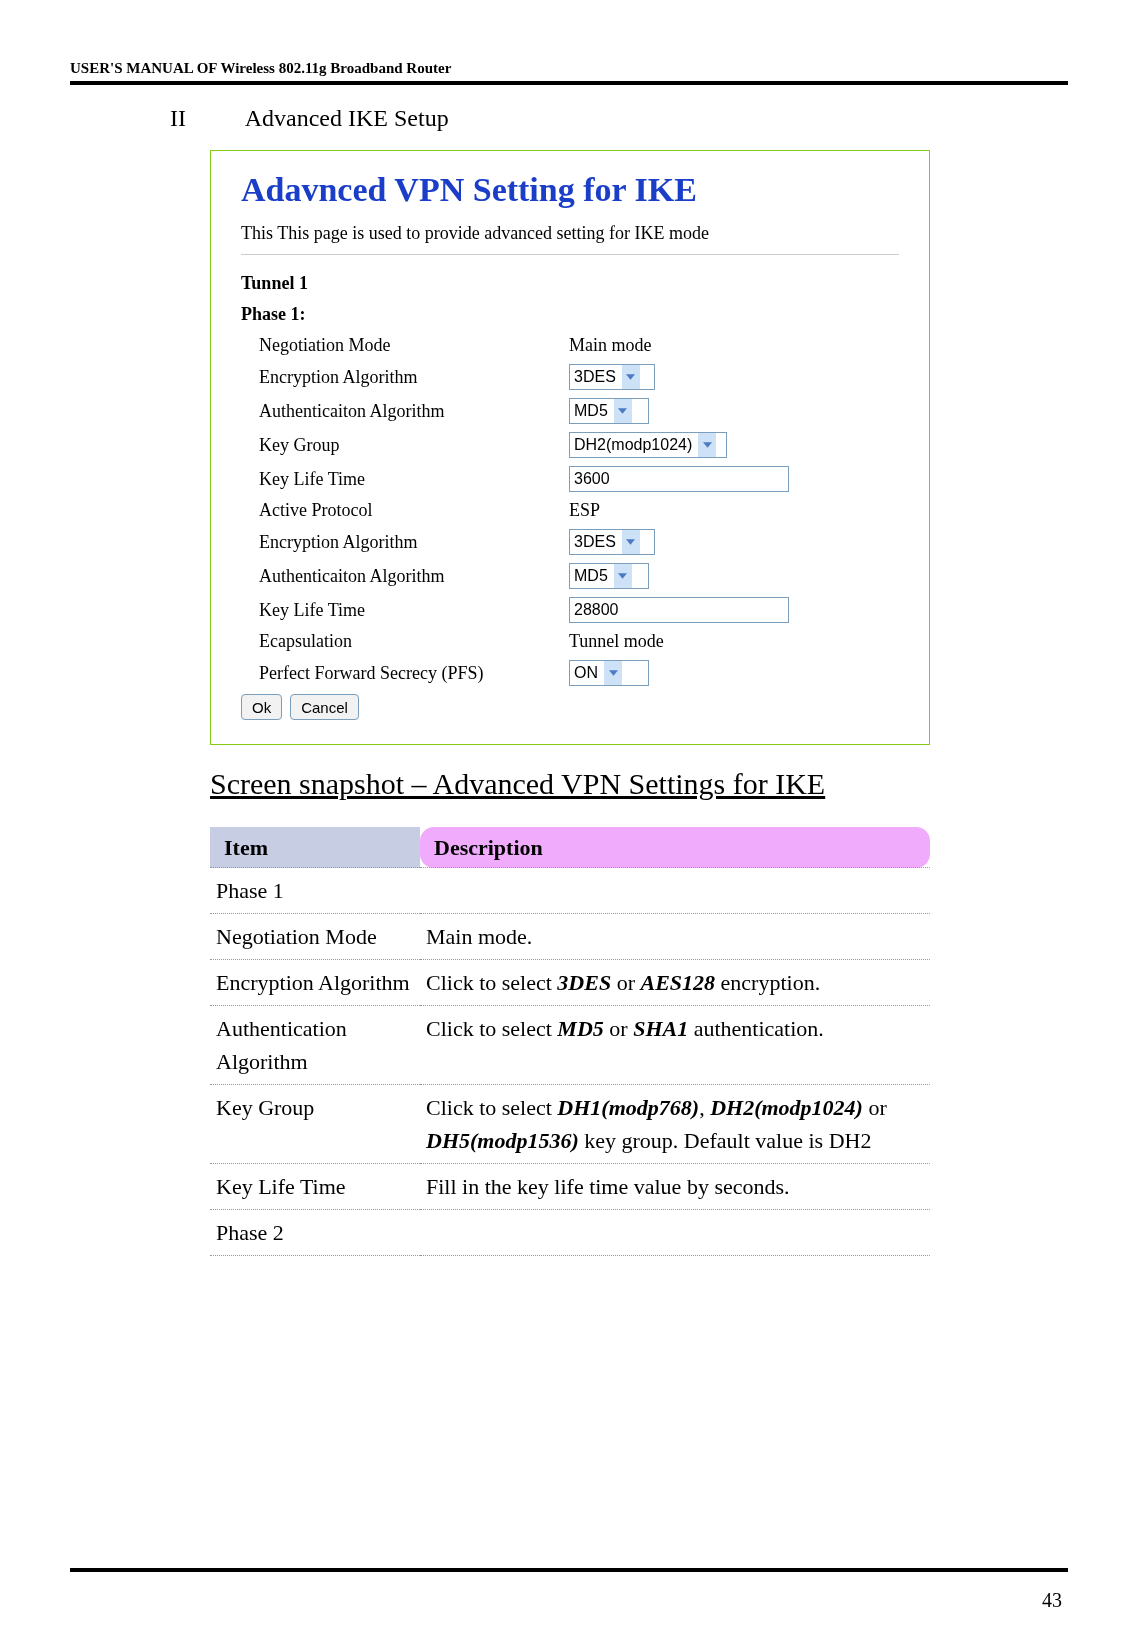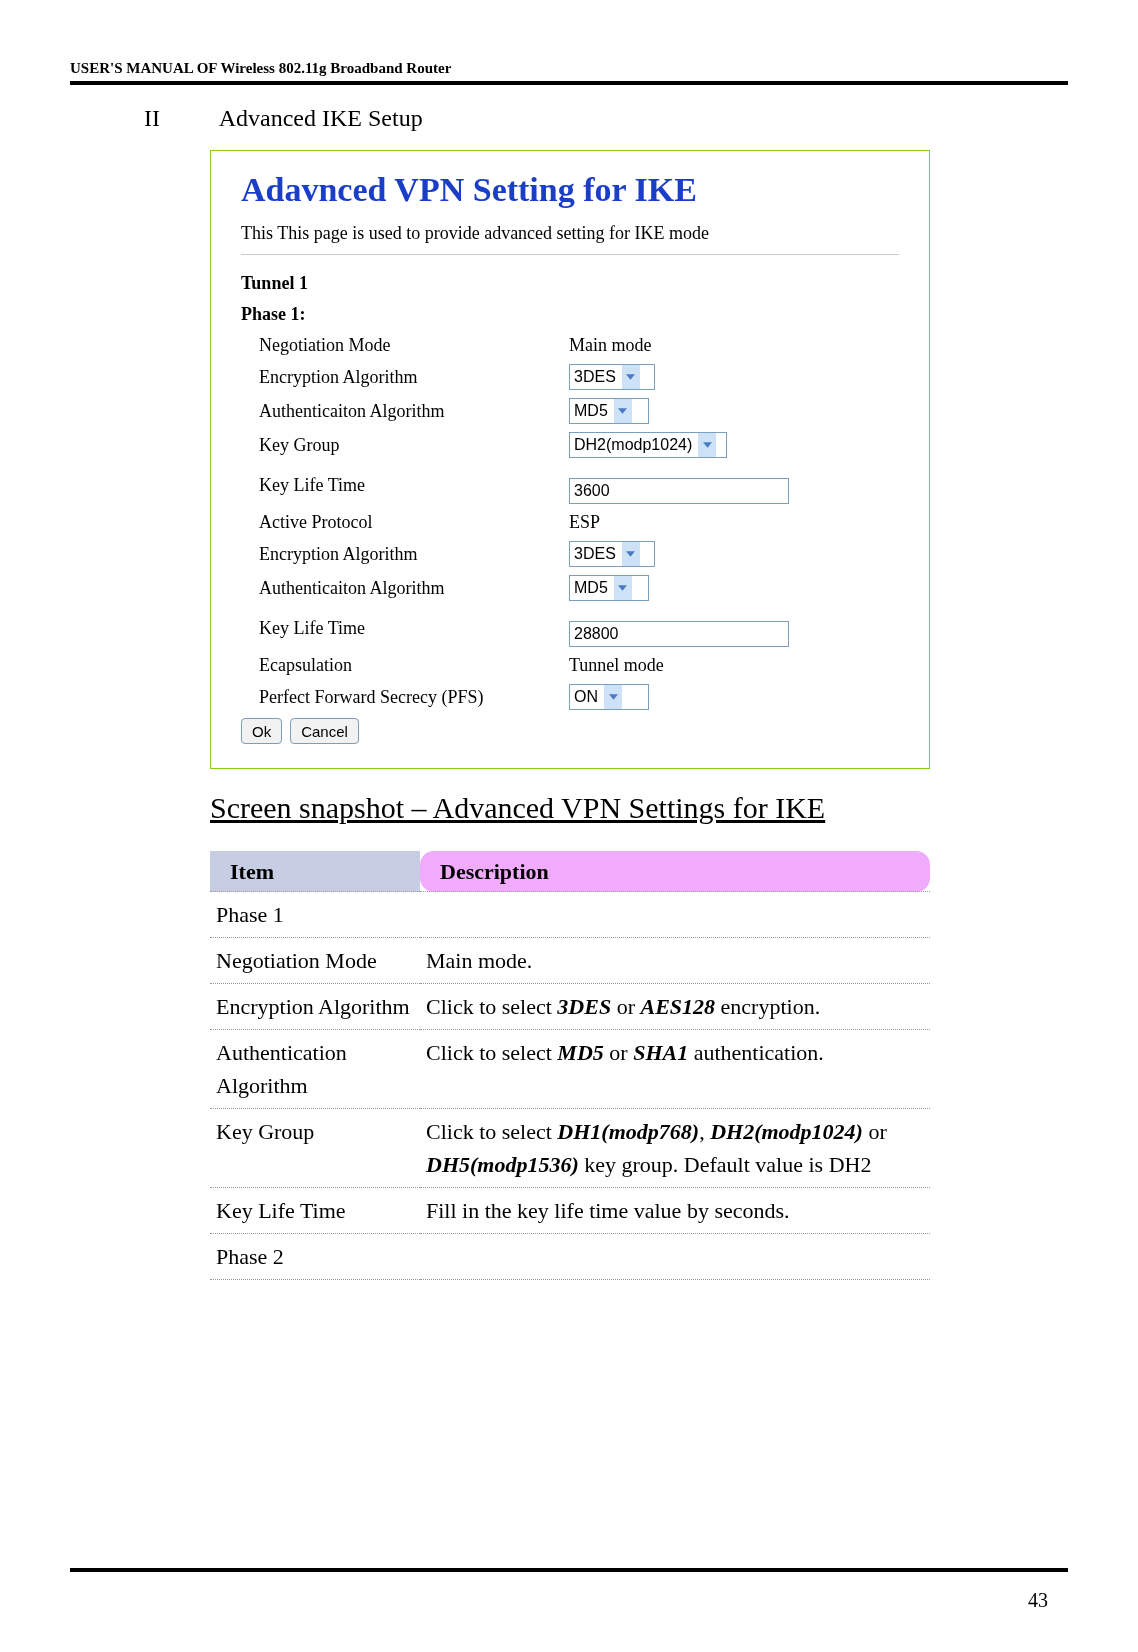--- a/index.html
+++ b/index.html
@@ -20,21 +20,21 @@
       font-weight: bold;
       margin-bottom: 4px;
     }
     .header-rule {
       border: none;
       border-top: 4px solid #000;
       margin-bottom: 20px;
     }
     .section-heading {
       font-size: 24px;
-      margin-left: 74px;
+      margin-left: 100px;
       margin-bottom: 18px;
     }
     .section-heading .roman {
       display: inline-block;
       width: 70px;
     }
     .panel {
       margin-left: 140px;
       width: 720px;
       border: 1px solid #84cc16;
@@ -102,21 +102,20 @@
     .input-mock {
       border: 1px solid #7b9ebd;
       background: #fff;
       height: 26px;
       font-size: 16px;
       font-family: sans-serif;
       padding: 0 4px;
       width: 220px;
       display: inline-flex;
       align-items: center;
-      margin-top: 12px;
     }
     .btn-row {
       margin-top: 4px;
       display: flex;
       gap: 8px;
     }
     .btn-mock {
       border: 1px solid #7b9ebd;
       border-radius: 4px;
       background: #f2f2f2;
@@ -136,21 +135,21 @@
     }
     .desc-table {
       margin-left: 140px;
       width: 720px;
       border-collapse: collapse;
       font-size: 22px;
     }
     .desc-table th {
       text-align: left;
       font-weight: bold;
-      padding: 8px 6px 6px 20px;
+      padding: 8px 6px 6px 14px;
       border-bottom: 1px dotted #999;
     }
     .desc-table th.item-col {
       background: #c7cde3;
       width: 210px;
     }
     .desc-table th.desc-col {
       background: #f0abfc;
       border-radius: 14px;
     }
@@ -167,21 +166,21 @@
       position: absolute;
       bottom: 80px;
       left: 70px;
       right: 70px;
       border: none;
       border-top: 4px solid #000;
     }
     .page-number {
       position: absolute;
       bottom: 40px;
-      right: 90px;
+      right: 76px;
       font-size: 20px;
     }
     .bold-italic {
       font-weight: bold;
       font-style: italic;
     }
   </style>
 </head>
 <body>
 

